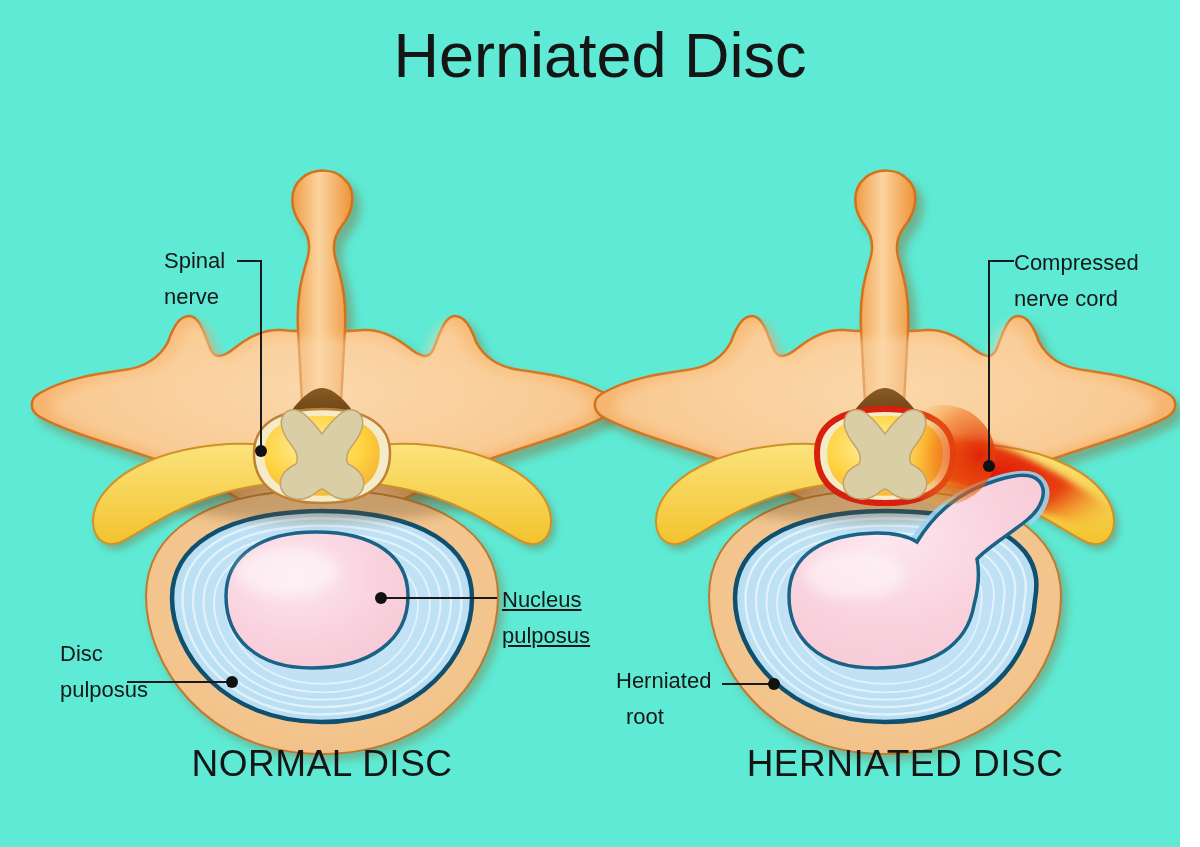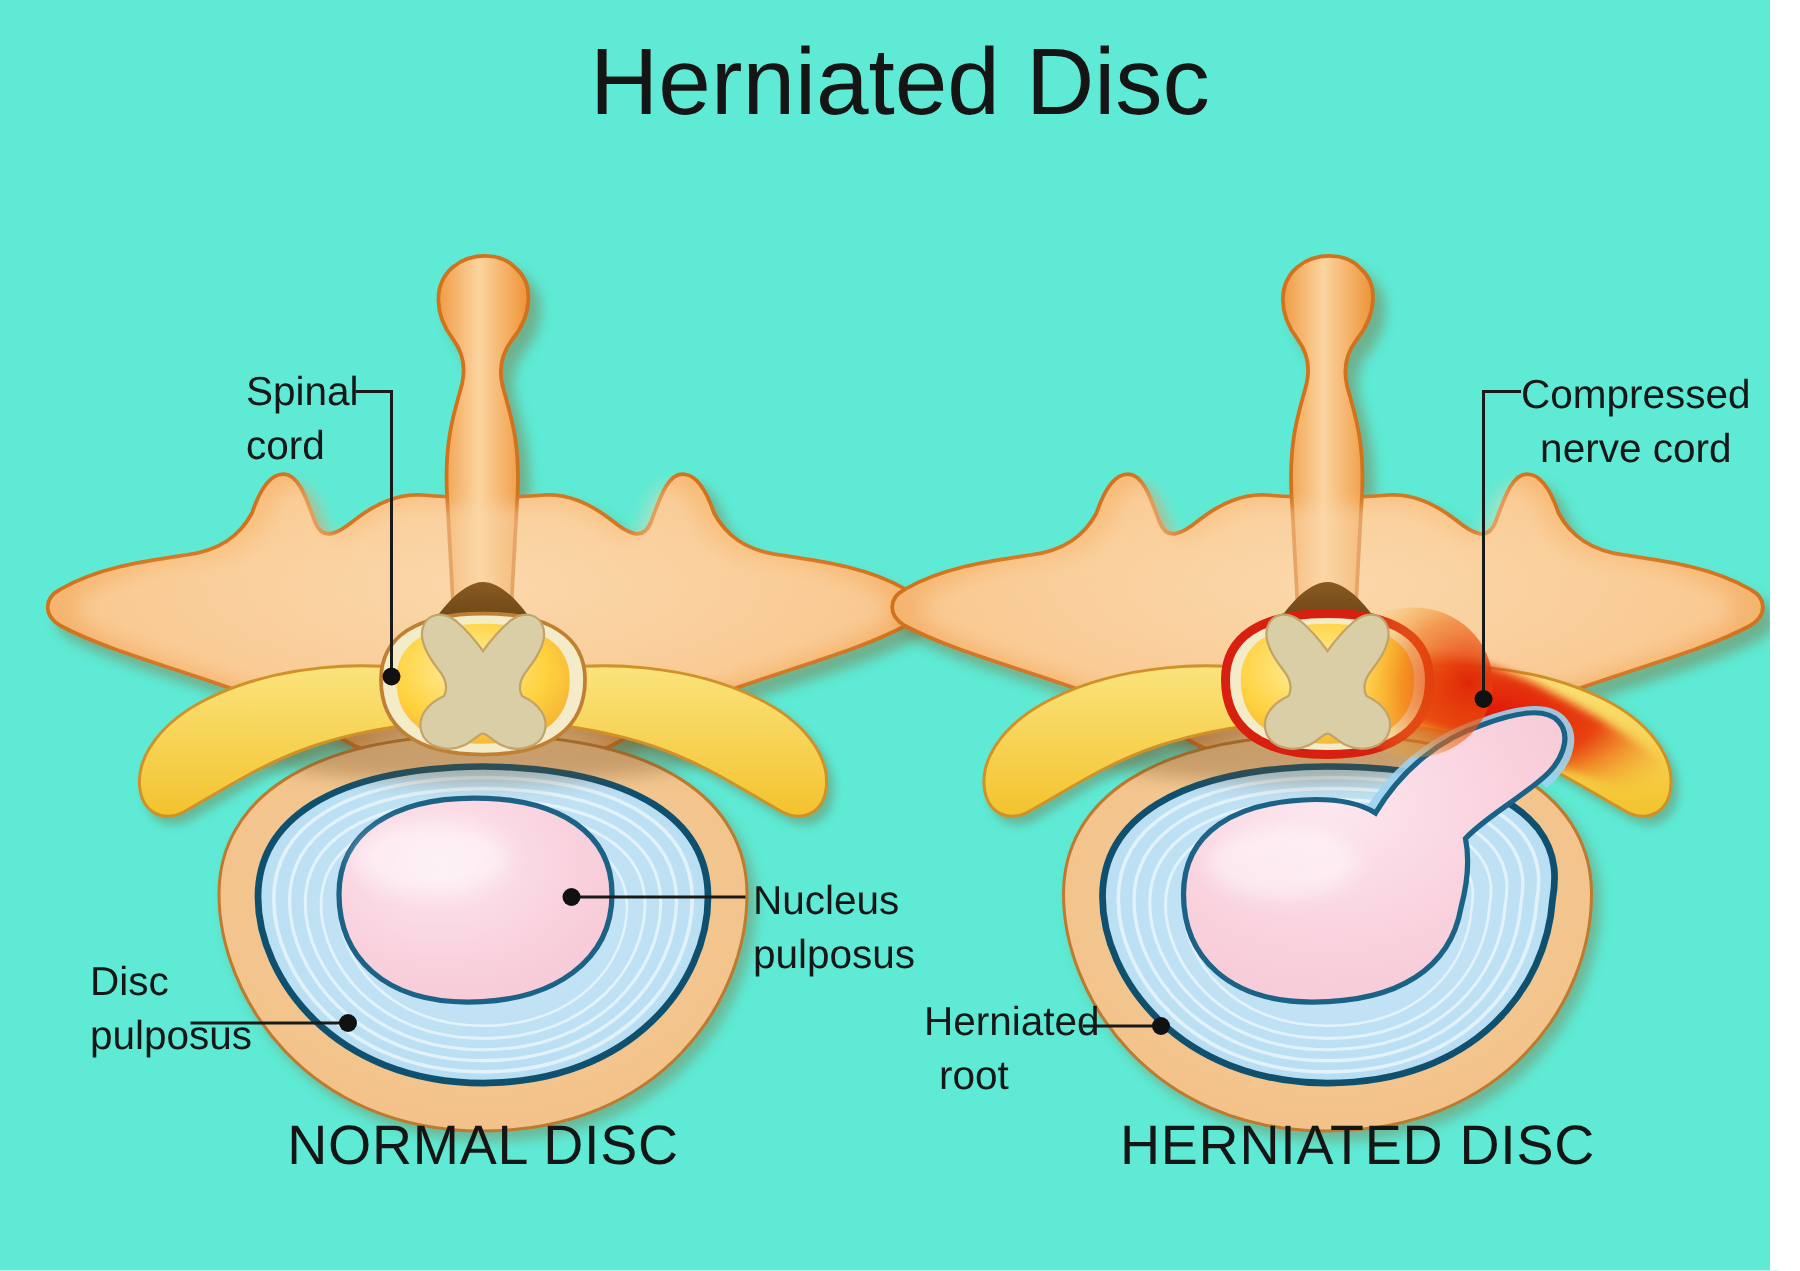--- a/index.html
+++ b/index.html
@@ -7,21 +7,21 @@
     position:relative;width:1180px;height:847px;background:#5eead4;
     font-family:"Liberation Sans","DejaVu Sans",sans-serif;color:#141414;
     overflow:hidden;
   }
   .stage svg{position:absolute;left:0;top:0;}
   .title{
     position:absolute;top:22px;left:600px;transform:translateX(-50%);
     font-size:63px;line-height:1.05;color:#151515;white-space:nowrap;
   }
   .anno{
-    position:absolute;font-size:27px;line-height:36px;color:#171717;
+    position:absolute;font-size:22px;line-height:36px;color:#171717;
     white-space:nowrap;
   }
   .caption{
     position:absolute;top:743px;transform:translateX(-50%);
     font-size:37px;letter-spacing:.5px;color:#151515;white-space:nowrap;
   }
   .cap-left{left:322px;}
   .cap-right{left:905px;}
   .indent2{margin-left:10px;}
 </style>
@@ -205,29 +205,29 @@
       <circle cx="381" cy="598" r="6"></circle>
       <circle cx="232" cy="682" r="6"></circle>
       <circle cx="774" cy="684" r="6"></circle>
     </g>
   </svg>
 
   <div class="title">Herniated Disc</div>
 
   <div class="anno" style="left:164px;top:243px;">
     <div>Spinal</div>
-    <div>cord</div>
-  </div>
-
-  <div class="anno" style="left:1014px;top:245px;text-align:center;">
+    <div>nerve</div>
+  </div>
+
+  <div class="anno" style="left:1014px;top:245px;">
     <div>Compressed</div>
     <div>nerve cord</div>
   </div>
 
-  <div class="anno" style="left:502px;top:582px;">
+  <div class="anno" style="left:502px;top:582px;text-decoration:underline;">
     <div>Nucleus</div>
     <div>pulposus</div>
   </div>
 
   <div class="anno" style="left:60px;top:636px;">
     <div>Disc</div>
     <div>pulposus</div>
   </div>
 
   <div class="anno" style="left:616px;top:663px;">

